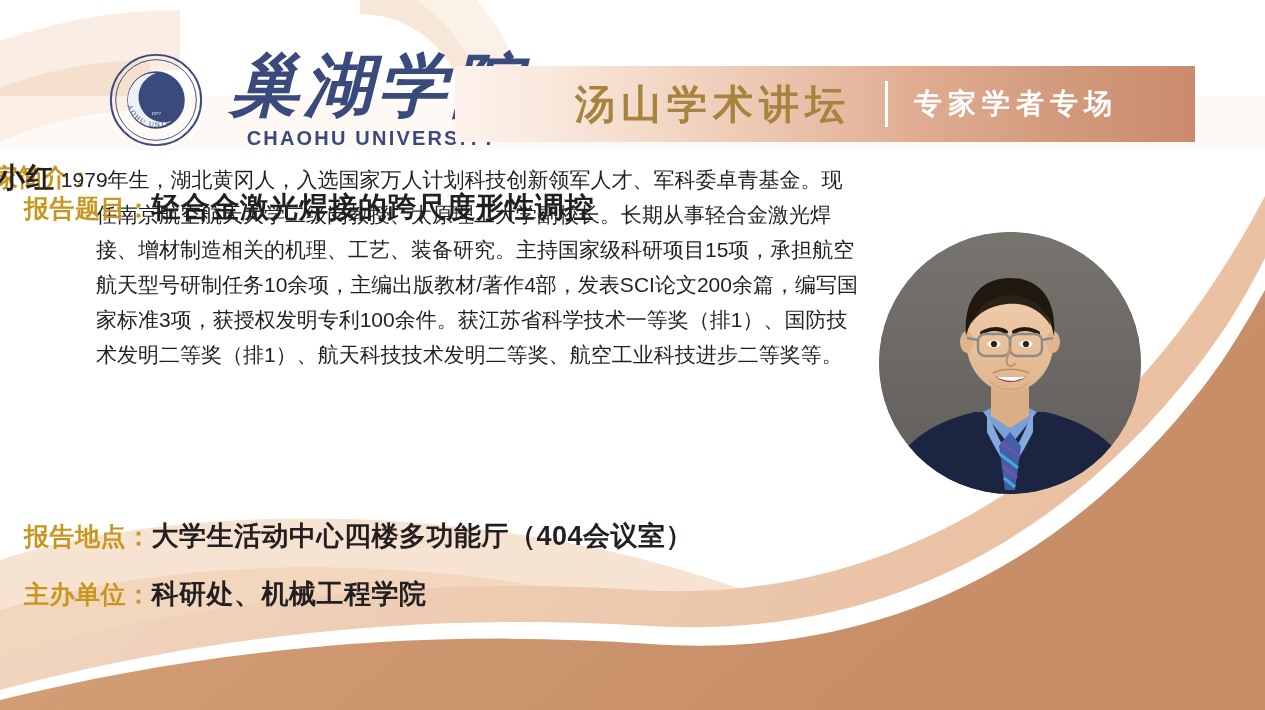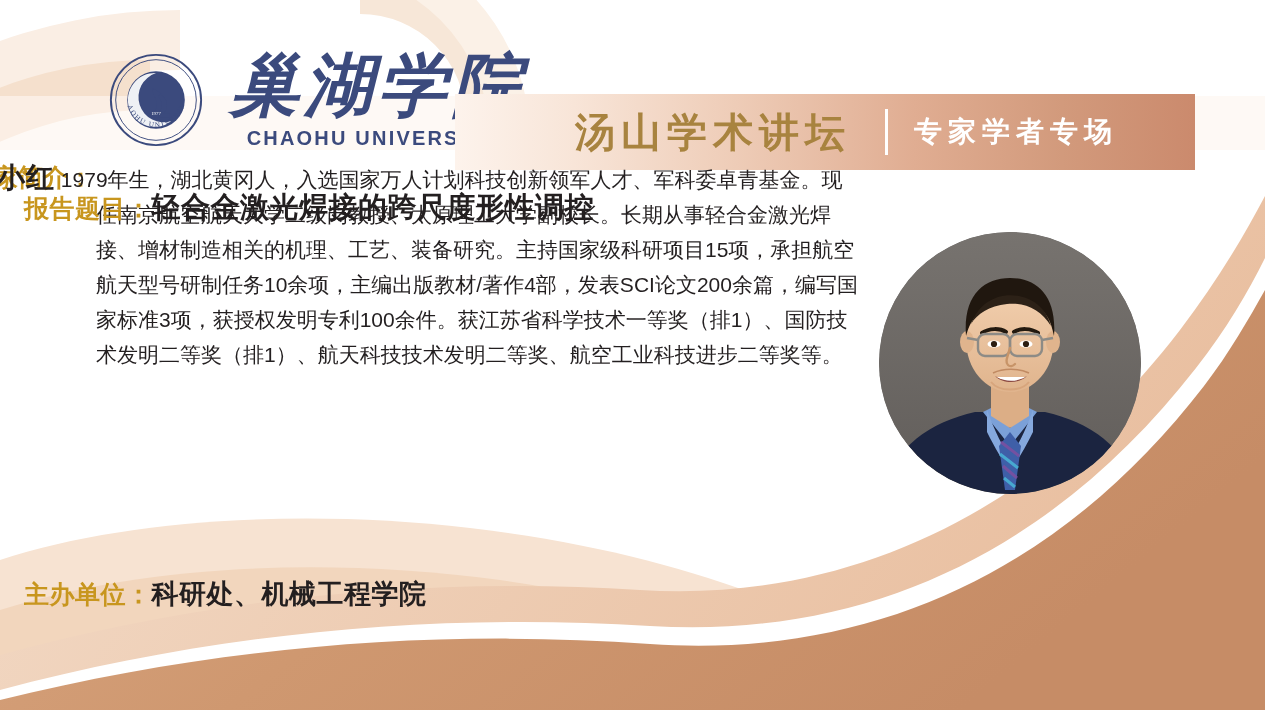--- a/index.html
+++ b/index.html
@@ -75,21 +75,20 @@
     position: absolute;
     left: 455px;
     top: 66px;
     width: 740px;
     height: 76px;
     background: linear-gradient(90deg,
         #fdf3ec 0%, #f8e5d8 16%, #eeccb7 38%,
         #e0ad92 62%, #d29a7c 82%, #cb8a6d 100%);
     display: flex;
     align-items: center;
-    margin-top: 28px;
   }
   .banner-main {
     margin-left: 120px;
     font-family: "Liberation Serif", "DejaVu Serif", serif;
     font-size: 40px;
     font-weight: 700;
     color: #a8833f;
     letter-spacing: 6px;
     white-space: nowrap;
   }
@@ -272,20 +271,24 @@
 
     <div class="row-bio">
       <p class="bio-para bio-text">
         <span class="bio-label">专家简介：</span>
         <span class="bio-name">占小红</span>
         <span>1979年生，湖北黄冈人，入选国家万人计划科技创新领军人才、军科委卓青基金。现任南京航空航天大学二级岗教授、太原理工大学副校长。长期从事轻合金激光焊接、增材制造相关的机理、工艺、装备研究。主持国家级科研项目15项，承担航空航天型号研制任务10余项，主编出版教材/著作4部，发表SCI论文200余篇，编写国家标准3项，获授权发明专利100余件。获江苏省科学技术一等奖（排1）、国防技术发明二等奖（排1）、航天科技技术发明二等奖、航空工业科技进步二等奖等。</span>
       </p>
     </div>
 
 
+    <div class="row row-place">
+      <span class="label">报告地点：</span>
+      <span class="value-strong">大学生活动中心四楼多功能厅（404会议室）</span>
+    </div>
 
     <div class="row row-host">
       <span class="label">主办单位：</span>
       <span class="value-strong">科研处、机械工程学院</span>
     </div>
   </div>
 
   <div class="portrait">
     <svg viewBox="0 0 262 262" width="262" height="262" xmlns="http://www.w3.org/2000/svg">
       <defs>

